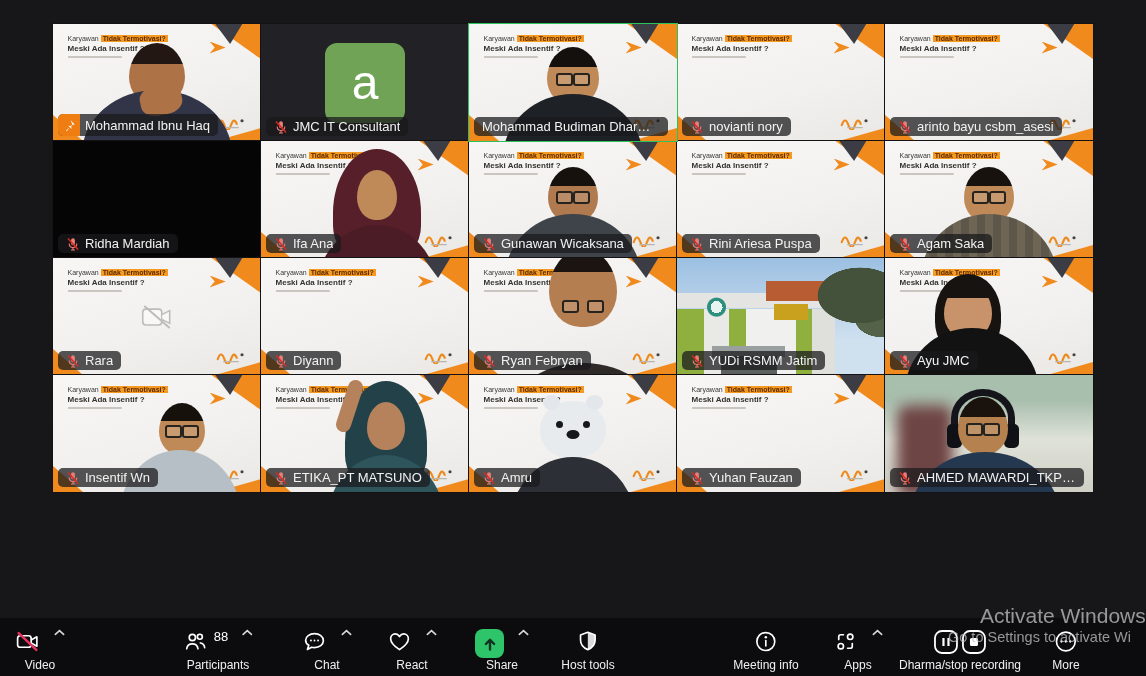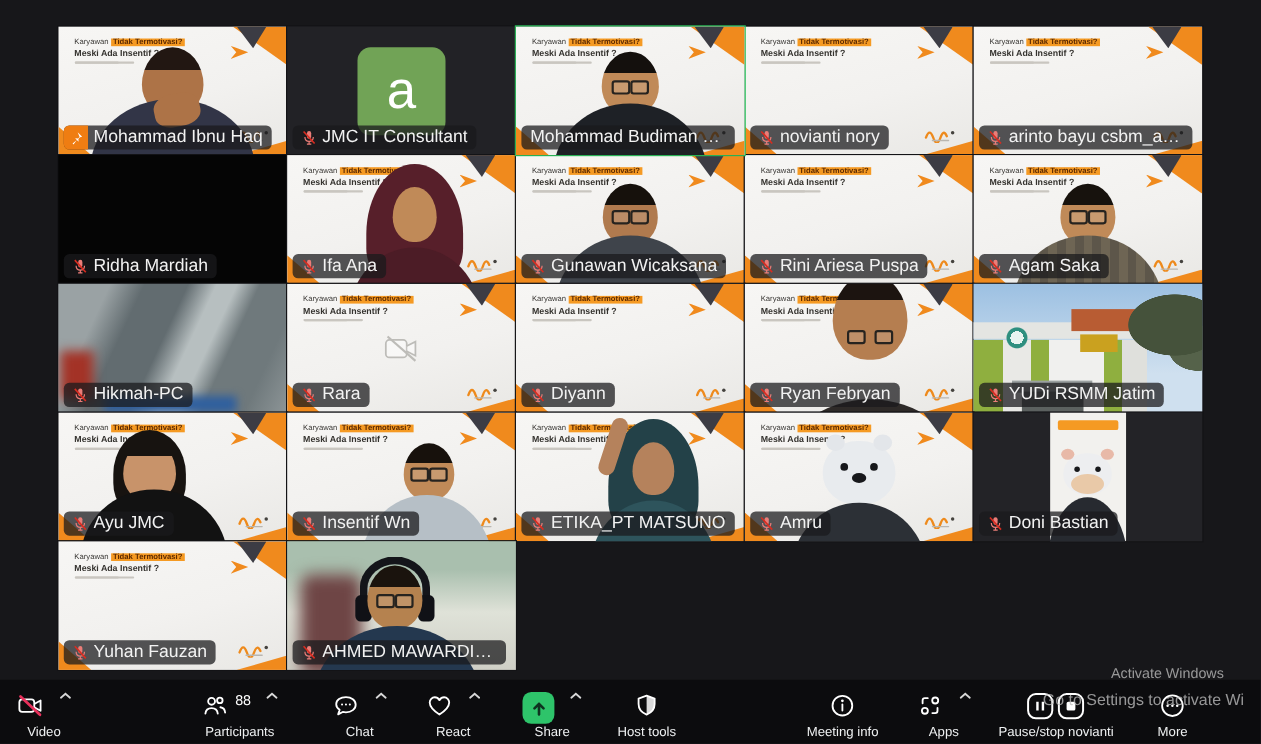--- a/index.html
+++ b/index.html
@@ -140,37 +140,37 @@
   .fig-headphones .fh{left:47%;top:19%;width:50px;height:58px}
   .fig-headphones .fg{display:block;left:47%;top:41%}
   .fig-headphones .fbd{left:48%;top:66%;width:150px}
   
   .avatar{position:absolute;left:50%;top:50%;transform:translate(-50%,-50%);width:80px;height:80px;border-radius:12px;
      background:#71a356;color:#fff;font-size:48px;display:flex;align-items:center;justify-content:center}
   .camoff{position:absolute;left:50%;top:50%;transform:translate(-50%,-50%);width:44px;height:38px}
   
   .nlabel{position:absolute;left:5px;bottom:5px;display:flex;align-items:center;gap:5px;
      background:rgba(25,25,28,.74);border-radius:5px;padding:2px 8px;max-width:calc(100% - 14px);z-index:3;box-sizing:border-box}
-  .pname{font-size:16px;color:#f2f2f2;white-space:nowrap;overflow:hidden;text-overflow:ellipsis}
+  .pname{font-size:13px;color:#f2f2f2;white-space:nowrap;overflow:hidden;text-overflow:ellipsis}
   .pin{display:none;width:22px;height:22px;margin:-2px 0 -2px -8px;background:#ef7d12;border-radius:5px 0 0 5px;align-items:center;justify-content:center;flex:none}
   .tile.pinned .pin{display:flex}
   .micoff{display:none;width:14px;height:14px;flex:none}
   .tile.muted .micoff{display:inline-flex}
   
   .toolbar{position:absolute;left:0;right:0;bottom:0;height:58px;background:#0c0c0e;z-index:5}
   .tb{position:absolute;bottom:4px;transform:translateX(-50%);display:flex;flex-direction:column;align-items:center;width:max-content;cursor:pointer}
   .irow{display:flex;gap:6px;height:28px}
   .ic{width:25px;height:25px}
   .lbl{font-size:12px;color:#eef0f1;margin-top:1px;white-space:nowrap}
   .badge{font-size:13px;color:#fff}
   .caret{width:11px;height:7px;margin-left:8px}
   .sharebox{width:29px;height:29px;background:#2ec46a;border-radius:8px;display:flex;align-items:center;justify-content:center}
   .recrow{display:flex;gap:2px}
   
-  .wm1{position:absolute;left:1010px;top:604px;font-size:13px;color:rgba(190,190,190,.78);z-index:6}
+  .wm1{position:absolute;left:980px;top:604px;font-size:21px;color:rgba(190,190,190,.78);z-index:6}
   .wm2{position:absolute;left:948px;top:629px;font-size:14.5px;color:rgba(190,190,190,.78);white-space:nowrap;z-index:6}
 </style>
 </head>
 <body>
 
 <div class="stage">
     <div class="tile bg-virtual pinned">
     <div class="vbg">
       <i class="s1"></i>
         <i class="s2"></i>
@@ -523,41 +523,20 @@
 
       <span class="micoff">
         <svg width="14" height="14" viewBox="0 0 14 14">
           <rect x="5.1" y="1.2" width="3.8" height="7" rx="1.9" fill="#ea7d78"></rect>
           <path d="M3.2 6.5c0 2.6 1.7 4 3.8 4s3.8-1.4 3.8-4" fill="none" stroke="#ea7d78" stroke-width="1.1"></path>
           <path d="M7 10.5V13M5 13h4" stroke="#ea7d78" stroke-width="1.1"></path>
           <line x1="2" y1="1.5" x2="12" y2="12.5" stroke="#d82c20" stroke-width="1.5"></line>
         </svg>
       </span>
       <span class="pname">Agam Saka</span>
-    </div>
-  </div>
-    <div class="tile bg-fabric muted">
-
-    <div class="pv pv-none">
-      <div class="fig fig-none">
-        
-      </div>
-    </div>
-
-    <div class="nlabel">
-
-      <span class="micoff">
-        <svg width="14" height="14" viewBox="0 0 14 14">
-          <rect x="5.1" y="1.2" width="3.8" height="7" rx="1.9" fill="#ea7d78"></rect>
-          <path d="M3.2 6.5c0 2.6 1.7 4 3.8 4s3.8-1.4 3.8-4" fill="none" stroke="#ea7d78" stroke-width="1.1"></path>
-          <path d="M7 10.5V13M5 13h4" stroke="#ea7d78" stroke-width="1.1"></path>
-          <line x1="2" y1="1.5" x2="12" y2="12.5" stroke="#d82c20" stroke-width="1.5"></line>
-        </svg>
-      </span>
-      <span class="pname">Hikmah-PC</span>
     </div>
   </div>
     <div class="tile bg-virtual muted">
     <div class="vbg">
       <i class="s1"></i>
         <i class="s2"></i>
         <i class="s3"></i>
         <i class="c-bl"></i>
         <i class="c-br"></i>
       <div class="vb-text">
@@ -862,44 +841,20 @@
 
       <span class="micoff">
         <svg width="14" height="14" viewBox="0 0 14 14">
           <rect x="5.1" y="1.2" width="3.8" height="7" rx="1.9" fill="#ea7d78"></rect>
           <path d="M3.2 6.5c0 2.6 1.7 4 3.8 4s3.8-1.4 3.8-4" fill="none" stroke="#ea7d78" stroke-width="1.1"></path>
           <path d="M7 10.5V13M5 13h4" stroke="#ea7d78" stroke-width="1.1"></path>
           <line x1="2" y1="1.5" x2="12" y2="12.5" stroke="#d82c20" stroke-width="1.5"></line>
         </svg>
       </span>
       <span class="pname">Amru</span>
-    </div>
-  </div>
-    <div class="tile bg-pdark muted portrait">
-
-    <div class="pv pv-cow">
-      <div class="fig fig-cow">
-        <div class="fh"></div>
-          <div class="fg"></div>
-          <div class="fn"></div>
-          <div class="fbd"></div>
-      </div>
-    </div>
-
-    <div class="nlabel">
-
-      <span class="micoff">
-        <svg width="14" height="14" viewBox="0 0 14 14">
-          <rect x="5.1" y="1.2" width="3.8" height="7" rx="1.9" fill="#ea7d78"></rect>
-          <path d="M3.2 6.5c0 2.6 1.7 4 3.8 4s3.8-1.4 3.8-4" fill="none" stroke="#ea7d78" stroke-width="1.1"></path>
-          <path d="M7 10.5V13M5 13h4" stroke="#ea7d78" stroke-width="1.1"></path>
-          <line x1="2" y1="1.5" x2="12" y2="12.5" stroke="#d82c20" stroke-width="1.5"></line>
-        </svg>
-      </span>
-      <span class="pname">Doni Bastian</span>
     </div>
   </div>
     <div class="tile bg-virtual muted">
     <div class="vbg">
       <i class="s1"></i>
         <i class="s2"></i>
         <i class="s3"></i>
         <i class="c-bl"></i>
         <i class="c-br"></i>
       <div class="vb-text">
@@ -1076,21 +1031,21 @@
       <svg width="26" height="26" viewBox="0 0 26 26" fill="none" stroke="#fff" stroke-width="1.8">
         <rect x="2" y="2" width="22" height="22" rx="7"></rect>
         <line x1="10.5" y1="9" x2="10.5" y2="17" stroke-width="2.2"></line>
         <line x1="15.5" y1="9" x2="15.5" y2="17" stroke-width="2.2"></line>
       </svg>
       <svg width="26" height="26" viewBox="0 0 26 26" fill="none" stroke="#fff" stroke-width="1.8">
         <rect x="2" y="2" width="22" height="22" rx="7"></rect>
         <rect x="9" y="9" width="8" height="8" rx="1.5" fill="#fff" stroke="none"></rect>
       </svg>
     </div>
-    <div class="lbl">Pause/stop novianti</div>
+    <div class="lbl">Dharma/stop recording</div>
   </div>
 
   <div class="tb" style="left:1066px">
     <div class="irow">
       <svg class="ic" viewBox="0 0 24 24" fill="none" stroke="#fff" stroke-width="1.6">
         <circle cx="12" cy="12" r="9"></circle>
         <circle cx="7.8" cy="12" r="1.1" fill="#fff" stroke="none"></circle>
         <circle cx="12" cy="12" r="1.1" fill="#fff" stroke="none"></circle>
         <circle cx="16.2" cy="12" r="1.1" fill="#fff" stroke="none"></circle>
       </svg>

